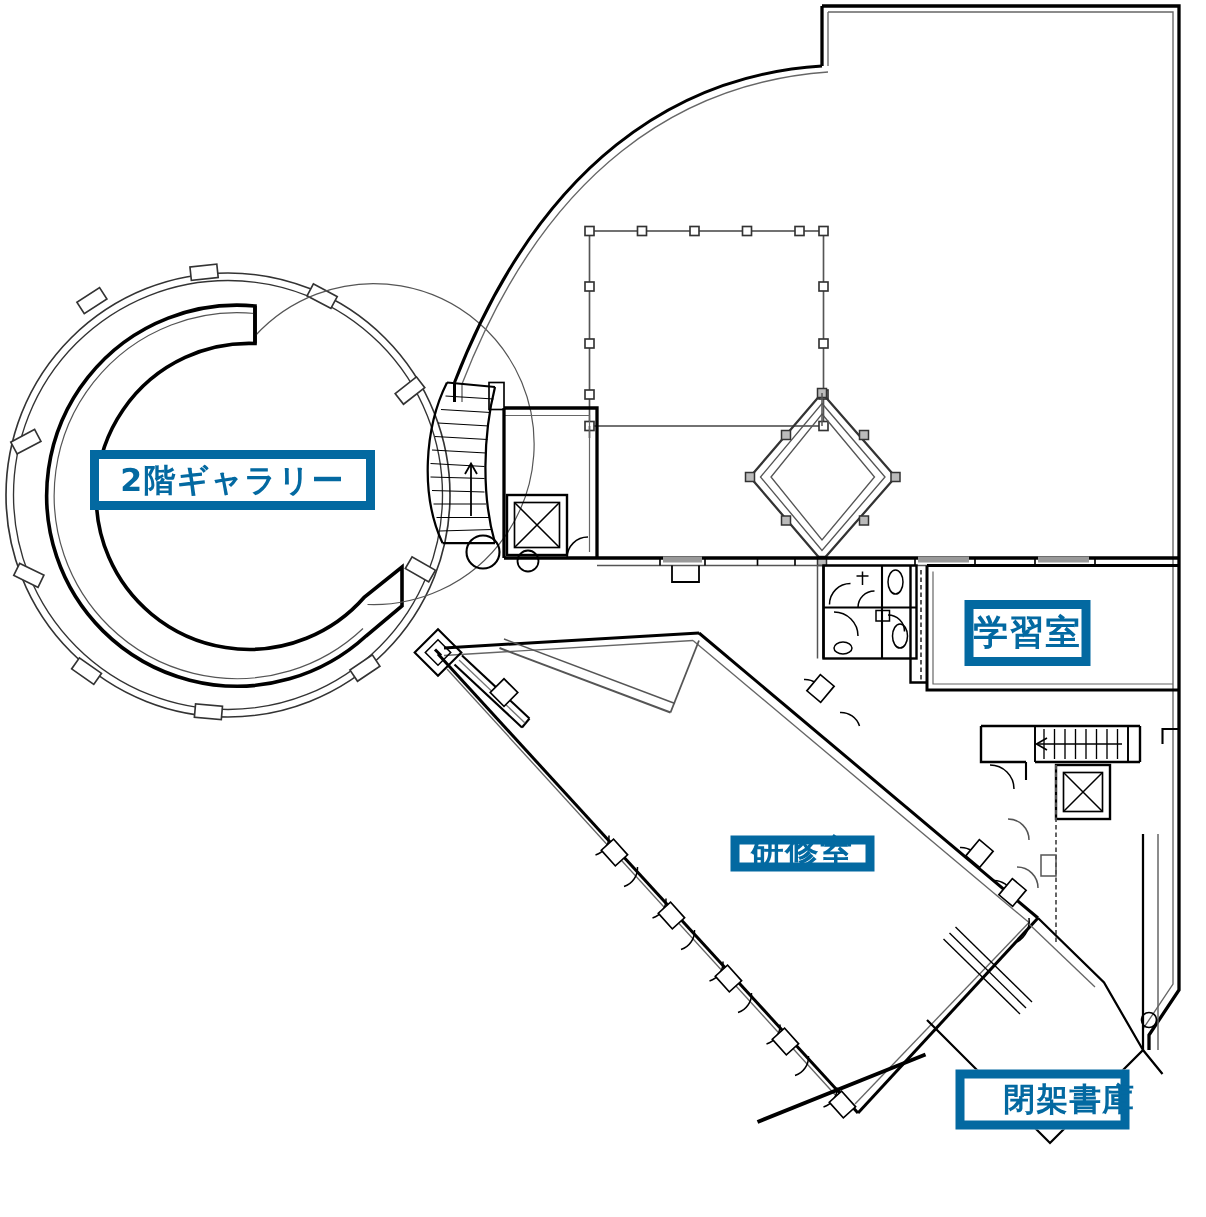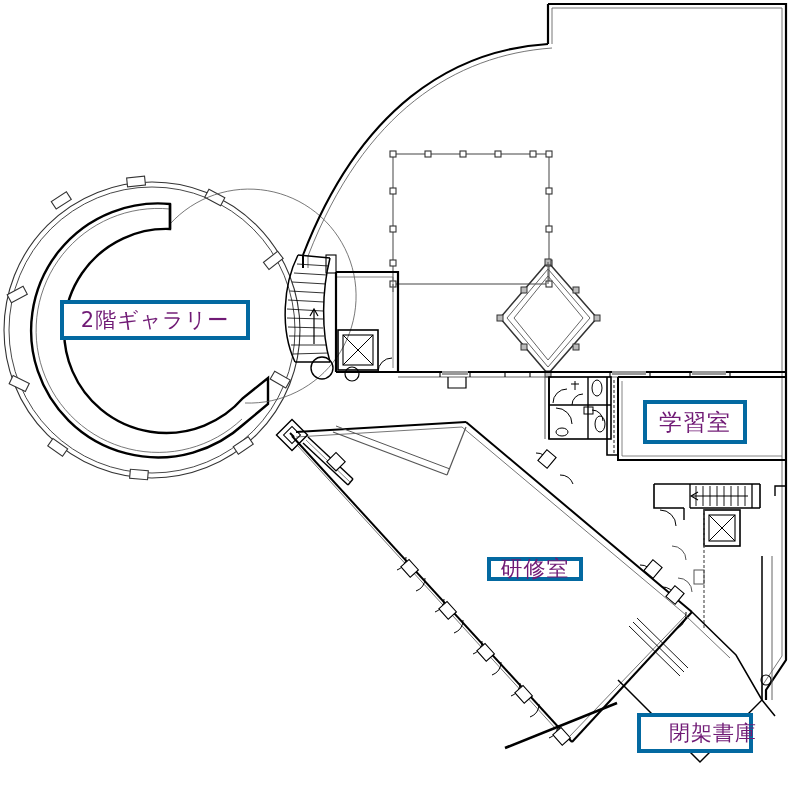--- a/index.html
+++ b/index.html
@@ -25,34 +25,34 @@
     left: 0;
     top: 0;
     width: 804px;
     height: 811px;
     display: block;
   }
   .room-label {
     position: absolute;
     box-sizing: border-box;
     background: #ffffff;
-    border: 4px solid #0369a1;
-    color: #701a75;
+    border: 6px solid #0369a1;
+    color: #0369a1;
     display: flex;
     align-items: center;
     justify-content: center;
     font-family: "DejaVu Sans", "Liberation Sans", sans-serif;
-    font-weight: 400;
+    font-weight: 700;
     letter-spacing: 1px;
     white-space: nowrap;
     line-height: 1;
     z-index: 20;
   }
   #label-gallery  { left: 60px;  top: 300px; width: 190px; height: 40px; font-size: 21px; }
-  #label-study    { left: 643px; top: 400px; width: 104px; height: 44px; font-size: 23px; }
+  #label-study    { left: 643px; top: 400px; width: 84px; height: 44px; font-size: 23px; }
   #label-training { left: 487px; top: 557px; width: 96px;  height: 24px; font-size: 22px; }
   #label-storage  { left: 405px; top: 728px; width: 100px; height: 40px; font-size: 21px; }
   #label-stacks   { left: 637px; top: 713px; width: 116px; height: 40px; font-size: 21px; padding-left: 36px; }
 </style>
 </head>
 <body>
 
 <div id="plan-root">
 
   <svg id="plan-svg" viewBox="0 0 804 811">

